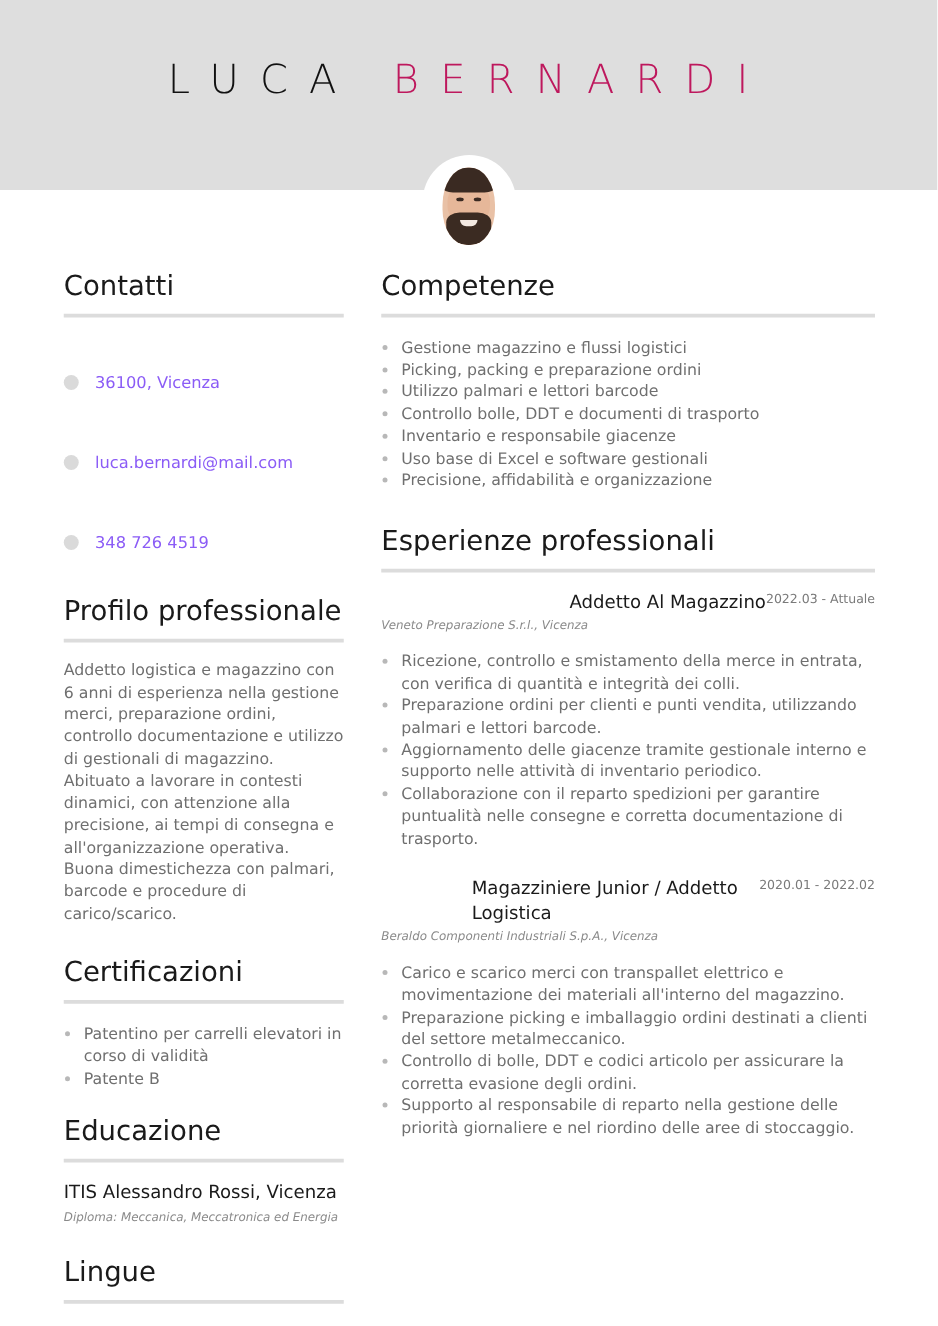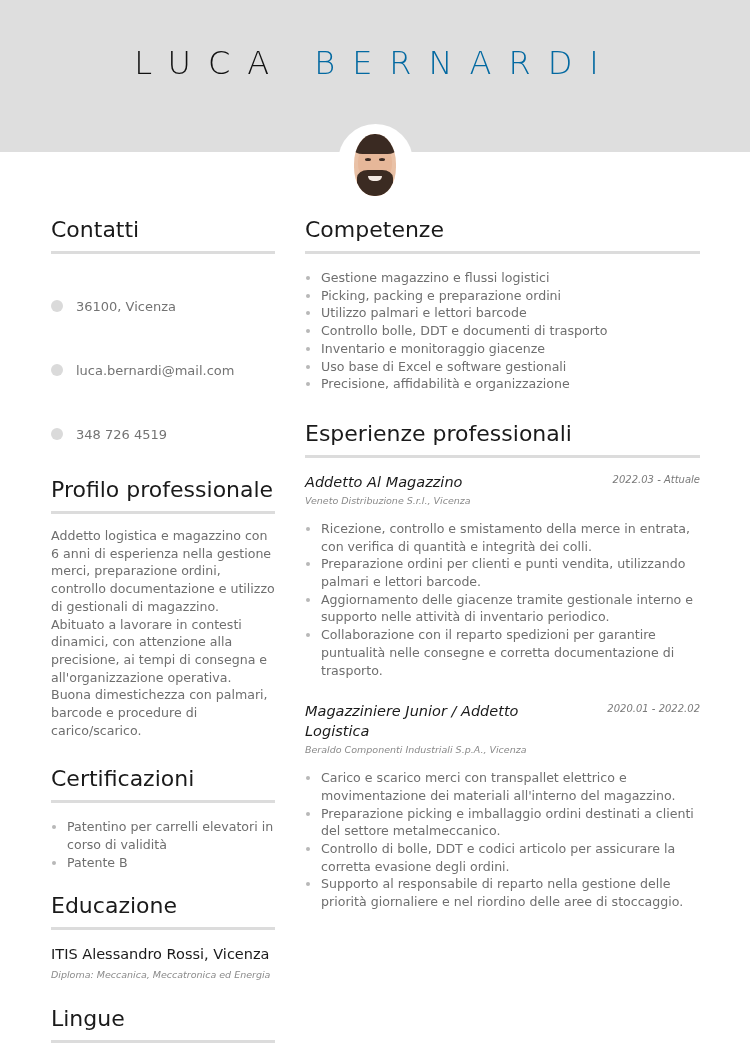--- a/index.html
+++ b/index.html
@@ -2,57 +2,57 @@
 <html><head>
 <meta charset="utf-8">
 <style>
   * { box-sizing: border-box; margin: 0; padding: 0; }
   html, body { width: 750px; height: 1061px; background: #ffffff; overflow: hidden; }
   body { font-family: "DejaVu Sans", "Liberation Sans", sans-serif; color: #6d6d6d; position: relative; }
 
   .header { position: absolute; left: 0; top: 0; width: 750px; height: 152px; background: #dedede; }
   .name { position: absolute; top: 44px; left: 0; width: 750px; text-align: center; font-size: 32px; letter-spacing: 17px; font-weight: 300; white-space: nowrap; }
   .name .first { color: #111111; margin-right: 28px; }
-  .name .last { color: #0369a1; }
+  .name .last { color: #be185d; }
 
   .photo-ring { position: absolute; left: 338px; top: 124px; width: 75px; height: 75px; border-radius: 50%; background: #ffffff; }
   .photo { position: absolute; left: 354px; top: 134px; width: 42px; height: 62px; border-radius: 48% 48% 46% 46%; overflow: hidden; background: #e9c1a6; }
   .photo .hair { position: absolute; left: 0; top: 0; width: 42px; height: 20px; background: #3a2a22; border-radius: 50% 50% 20% 20%; }
   .photo .face { position: absolute; left: 4px; top: 12px; width: 34px; height: 34px; background: #e6b799; border-radius: 45%; }
   .photo .beard { position: absolute; left: 3px; top: 36px; width: 36px; height: 26px; background: #3b2b22; border-radius: 30% 30% 50% 50%; }
   .photo .mouth { position: absolute; left: 14px; top: 42px; width: 14px; height: 5px; background: #f3e9e2; border-radius: 0 0 8px 8px; }
   .photo .eye { position: absolute; top: 24px; width: 6px; height: 3px; background: #3a2a22; border-radius: 50%; }
 
   .col-left { position: absolute; left: 51px; top: 216px; width: 224px; }
   .col-right { position: absolute; left: 305px; top: 216px; width: 395px; }
 
   .sec-title { font-size: 22px; color: #1a1a1a; line-height: 28px; font-weight: 400; }
   .sec-rule { height: 3px; background: #dcdcdc; margin-top: 7px; }
 
   .contact-list { margin-top: 14px; }
-  .contact-item { display: flex; align-items: center; height: 24px; font-size: 13px; color: #737373; margin-top: 40px; }
+  .contact-item { display: flex; align-items: center; height: 24px; font-size: 13px; color: #8b5cf6; margin-top: 40px; }
   .contact-dot { width: 12px; height: 12px; border-radius: 50%; background: #dadada; margin-right: 13px; flex: 0 0 12px; }
 
   .profile-text { font-size: 12.6px; line-height: 17.7px; margin-top: 13px; color: #6f6f6f; }
 
   .edu-school { font-size: 14.5px; color: #1a1a1a; margin-top: 14px; line-height: 20px; }
   .edu-degree { font-size: 9.5px; font-style: italic; color: #8a8a8a; margin-top: 5px; }
 
   ul.bullets { list-style: none; }
   ul.bullets li { position: relative; padding-left: 16px; font-size: 12.6px; line-height: 17.7px; color: #6f6f6f; }
   ul.bullets li::before { content: ""; position: absolute; left: 1px; top: 7px; width: 4px; height: 4px; border-radius: 50%; background: #b8b8b8; }
 
   .lang-row { font-size: 12.6px; line-height: 17px; color: #6f6f6f; }
   .lang-row b { color: #555555; font-weight: bold; text-align: right; }
   .lang-level-row { display: flex; justify-content: space-between; margin-top: 6px; }
   .lang-bars { display: flex; gap: 4px; margin-top: 4px; }
   .lang-bar { flex: 1; height: 6px; background: #d5d5d5; }
   .lang-bar.on { background: #1a1a1a; }
 
-  .job-head { display: flex; justify-content: space-between; align-items: flex-start; font-style: italic; }
+  .job-head { display: flex; justify-content: flex-end; align-items: flex-start; }
   .job-title { font-size: 14.5px; color: #1a1a1a; line-height: 20px; }
   .job-dates { font-size: 10px; color: #7a7a7a; margin-top: 2px; white-space: nowrap; }
   .job-company { font-size: 9.5px; font-style: italic; color: #8a8a8a; margin-top: 3px; }
 </style>
 </head>
 <body>
 
 <div class="header">
   <div class="name">
     <span class="first">LUCA</span><span class="last">BERNARDI</span>
@@ -136,36 +136,36 @@
 <div class="col-right">
 
   <section>
     <div class="sec-title">Competenze</div>
     <div class="sec-rule"></div>
     <ul class="bullets" style="margin-top:15px">
       <li>Gestione magazzino e flussi logistici</li>
       <li>Picking, packing e preparazione ordini</li>
       <li>Utilizzo palmari e lettori barcode</li>
       <li>Controllo bolle, DDT e documenti di trasporto</li>
-      <li>Inventario e monitoraggio giacenze</li>
+      <li>Inventario e responsabile giacenze</li>
       <li>Uso base di Excel e software gestionali</li>
       <li>Precisione, affidabilità e organizzazione</li>
     </ul>
   </section>
 
   <section style="margin-top:27px">
     <div class="sec-title">Esperienze professionali</div>
     <div class="sec-rule"></div>
 
     <div style="margin-top:14px">
       <div class="job-head">
         <div class="job-title">Addetto Al Magazzino</div>
         <div class="job-dates">2022.03 - Attuale</div>
       </div>
-      <div class="job-company">Veneto Distribuzione S.r.l., Vicenza</div>
+      <div class="job-company">Veneto Preparazione S.r.l., Vicenza</div>
       <ul class="bullets" style="margin-top:14px">
         <li>Ricezione, controllo e smistamento della merce in entrata, con verifica di quantità e integrità dei colli.</li>
         <li>Preparazione ordini per clienti e punti vendita, utilizzando palmari e lettori barcode.</li>
         <li>Aggiornamento delle giacenze tramite gestionale interno e supporto nelle attività di inventario periodico.</li>
         <li>Collaborazione con il reparto spedizioni per garantire puntualità nelle consegne e corretta documentazione di trasporto.</li>
       </ul>
     </div>
 
     <div style="margin-top:22px">
       <div class="job-head">

